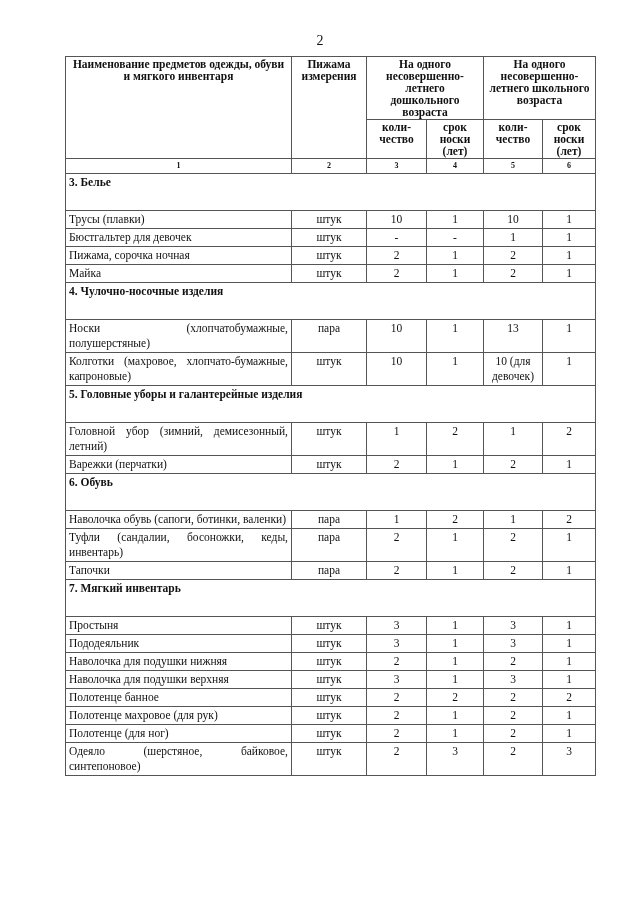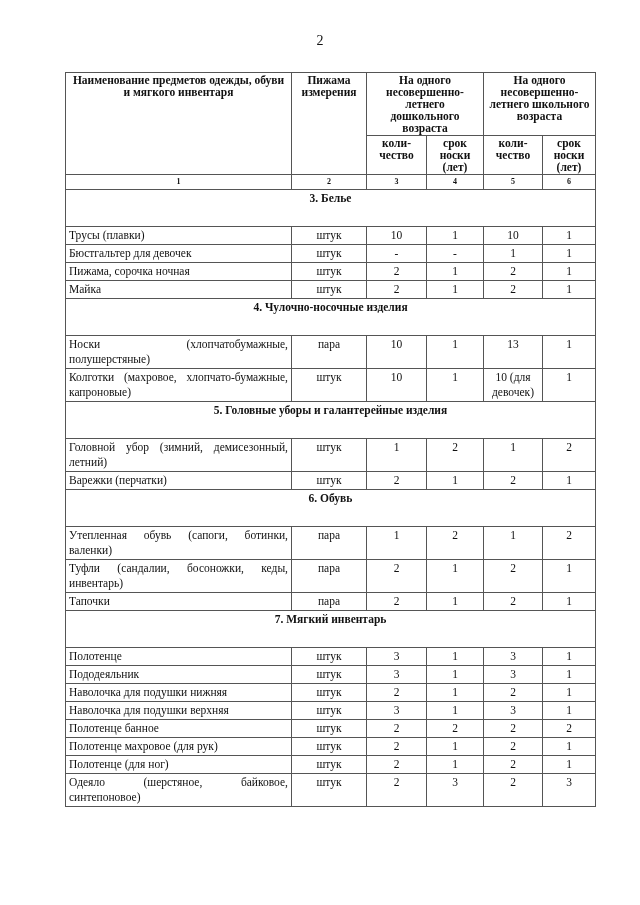--- a/index.html
+++ b/index.html
@@ -1,22 +1,22 @@
 <!DOCTYPE html>
 <html><head>
 <meta charset="utf-8">
 <style>
   html, body { margin:0; padding:0; background:#fff; }
   body { width:640px; height:905px; position:relative; font-family:"Liberation Serif","DejaVu Serif",serif; color:#111; }
   .page-num { position:absolute; top:33px; left:0; width:640px; text-align:center; font-size:14px; }
-  table.doc { position:absolute; left:65px; top:72px; width:530px; border-collapse:collapse; table-layout:fixed; font-size:11.5px; }
+  table.doc { position:absolute; left:65px; top:56px; width:530px; border-collapse:collapse; table-layout:fixed; font-size:11.5px; }
   table.doc td, table.doc th { border:1px solid #555; padding:1px 3px; vertical-align:top; line-height:15px; }
   table.doc th { font-weight:bold; text-align:center; line-height:12px; }
   .colnum th { font-size:8px; line-height:8px; padding:0; }
-  .section td { text-align:center; font-weight:bold; height:34px; vertical-align:middle; border-top:1px solid #555; }
+  .section td { text-align:left; font-weight:bold; height:34px; vertical-align:middle; border-top:1px solid #555; }
   .name { text-align:justify; text-align-last:left; }
   .c { text-align:center; }
 </style>
 </head>
 <body>
 
 <div class="page-num">2</div>
 
 <table class="doc">
   <colgroup>
@@ -120,21 +120,21 @@
         <td class="c">штук</td>
         <td class="c">2</td>
         <td class="c">1</td>
         <td class="c">2</td>
         <td class="c">1</td>
       </tr>
       <tr class="section">
         <td colspan="6">6. Обувь</td>
       </tr>
       <tr>
-        <td class="name">Утепленная обувь (сапоги, ботинки, валенки)</td>
+        <td class="name">Наволочка обувь (сапоги, ботинки, валенки)</td>
         <td class="c">пара</td>
         <td class="c">1</td>
         <td class="c">2</td>
         <td class="c">1</td>
         <td class="c">2</td>
       </tr>
       <tr>
         <td class="name">Туфли (сандалии, босоножки, кеды, инвентарь)</td>
         <td class="c">пара</td>
         <td class="c">2</td>
@@ -147,21 +147,21 @@
         <td class="c">пара</td>
         <td class="c">2</td>
         <td class="c">1</td>
         <td class="c">2</td>
         <td class="c">1</td>
       </tr>
       <tr class="section">
         <td colspan="6">7. Мягкий инвентарь</td>
       </tr>
       <tr>
-        <td class="name">Полотенце</td>
+        <td class="name">Простыня</td>
         <td class="c">штук</td>
         <td class="c">3</td>
         <td class="c">1</td>
         <td class="c">3</td>
         <td class="c">1</td>
       </tr>
       <tr>
         <td class="name">Пододеяльник</td>
         <td class="c">штук</td>
         <td class="c">3</td>

